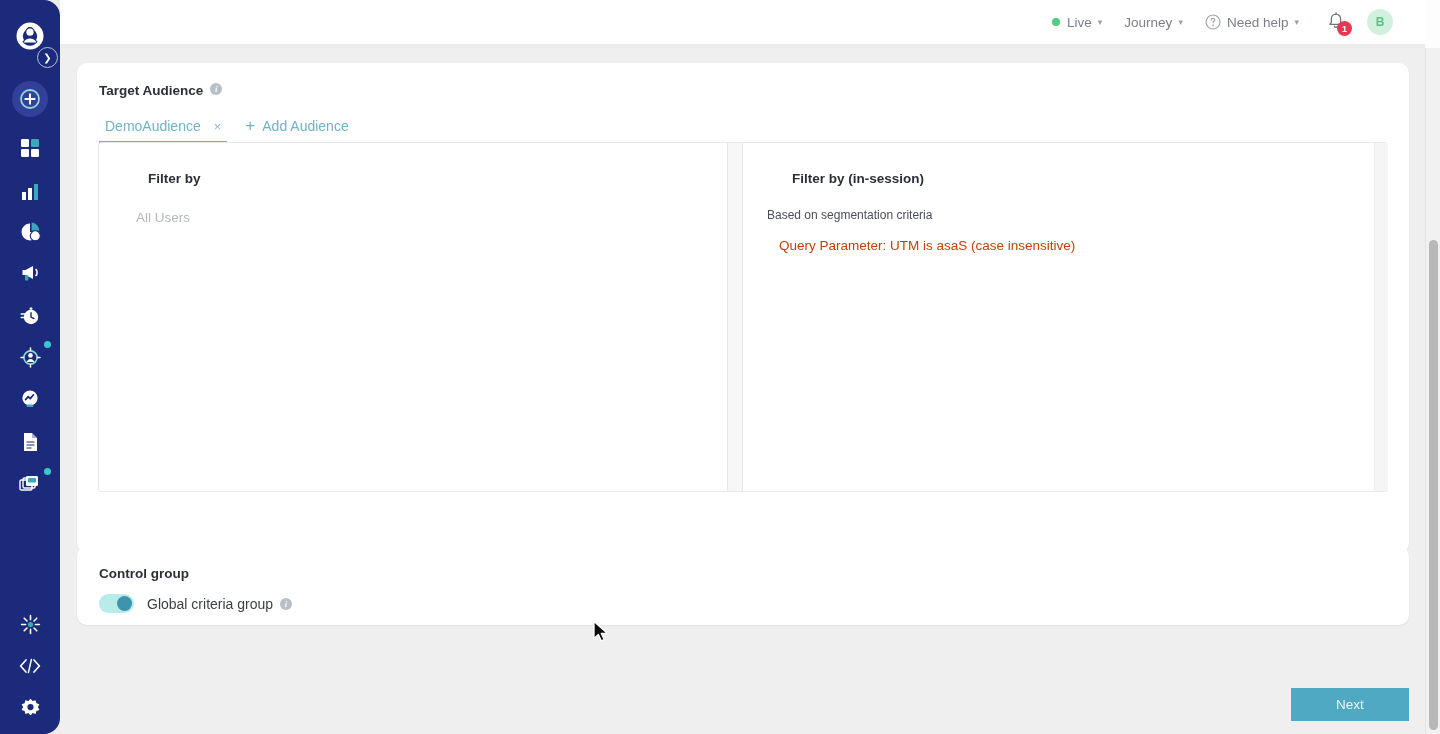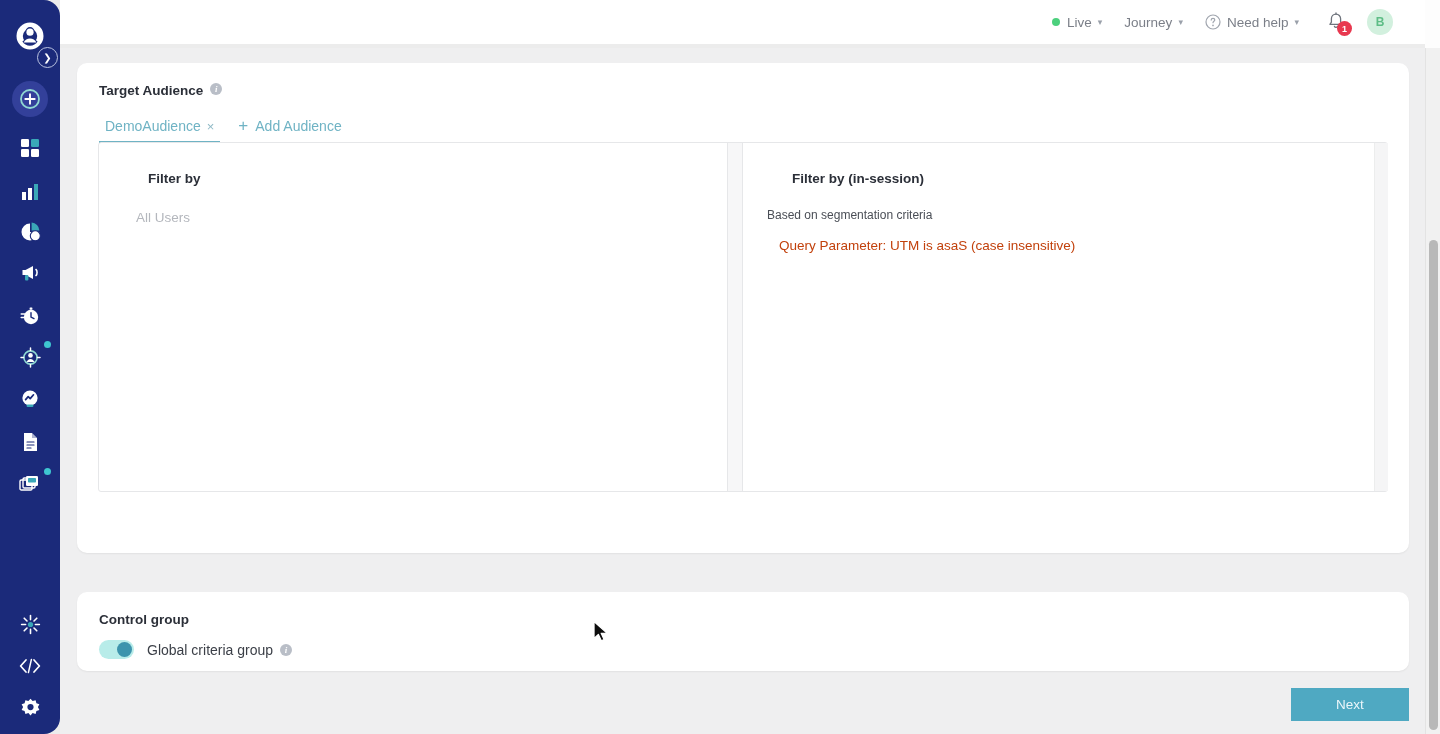--- a/index.html
+++ b/index.html
@@ -93,21 +93,21 @@
     z-index: 10;
   }
 
   .card {
     position: absolute;
     background: #ffffff;
     border-radius: 10px;
     box-shadow: 0 1px 2px rgba(0,0,0,0.06);
   }
   #card-audience { left: 17px; top: 15px; width: 1332px; height: 490px; }
-  #card-control  { left: 17px; top: 544px; width: 1332px; height: 79px; }
+  #card-control  { left: 17px; top: 498px; width: 1332px; height: 79px; }
 
   .card-title {
     font-size: 13.5px; font-weight: bold; color: #2b2f38;
     display: flex; align-items: flex-start;
   }
   .info-i {
     margin-left: 7px;
     width: 12px; height: 12px; border-radius: 50%;
     background: #b9bec7; color: #fff;
     font-size: 9px; font-weight: bold; font-style: italic;
@@ -117,21 +117,21 @@
 
   
   #tabs-row {
     position: absolute; left: 22px; top: 53px;
     display: flex; align-items: flex-end;
   }
   #tab-demo {
     display: flex; align-items: center;
     padding: 0 6px 7px 6px;
     border-bottom: 2px solid #6fb3c4;
-    color: #6fb3c4; font-size: 14px;
+    color: #6fb3c4; font-size: 14px; gap: 7px;
   }
   #tab-demo-close { margin-left: 6px; font-size: 13px; color: #8fb9c6; }
   #add-audience {
     display: flex; align-items: center;
     margin-left: 18px; padding-bottom: 7px;
     color: #6fb3c4; font-size: 14px;
   }
   #add-audience .plus { font-size: 17px; margin-right: 7px; font-weight: 300; }
 
   

